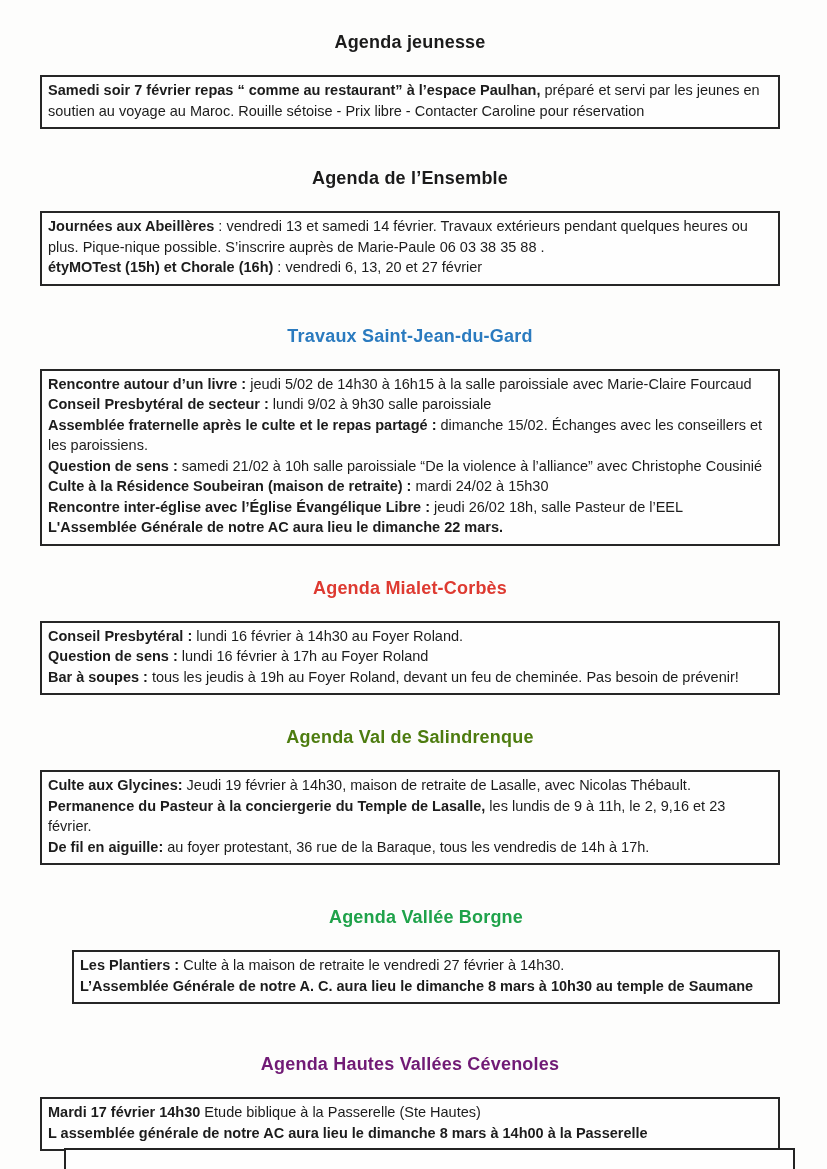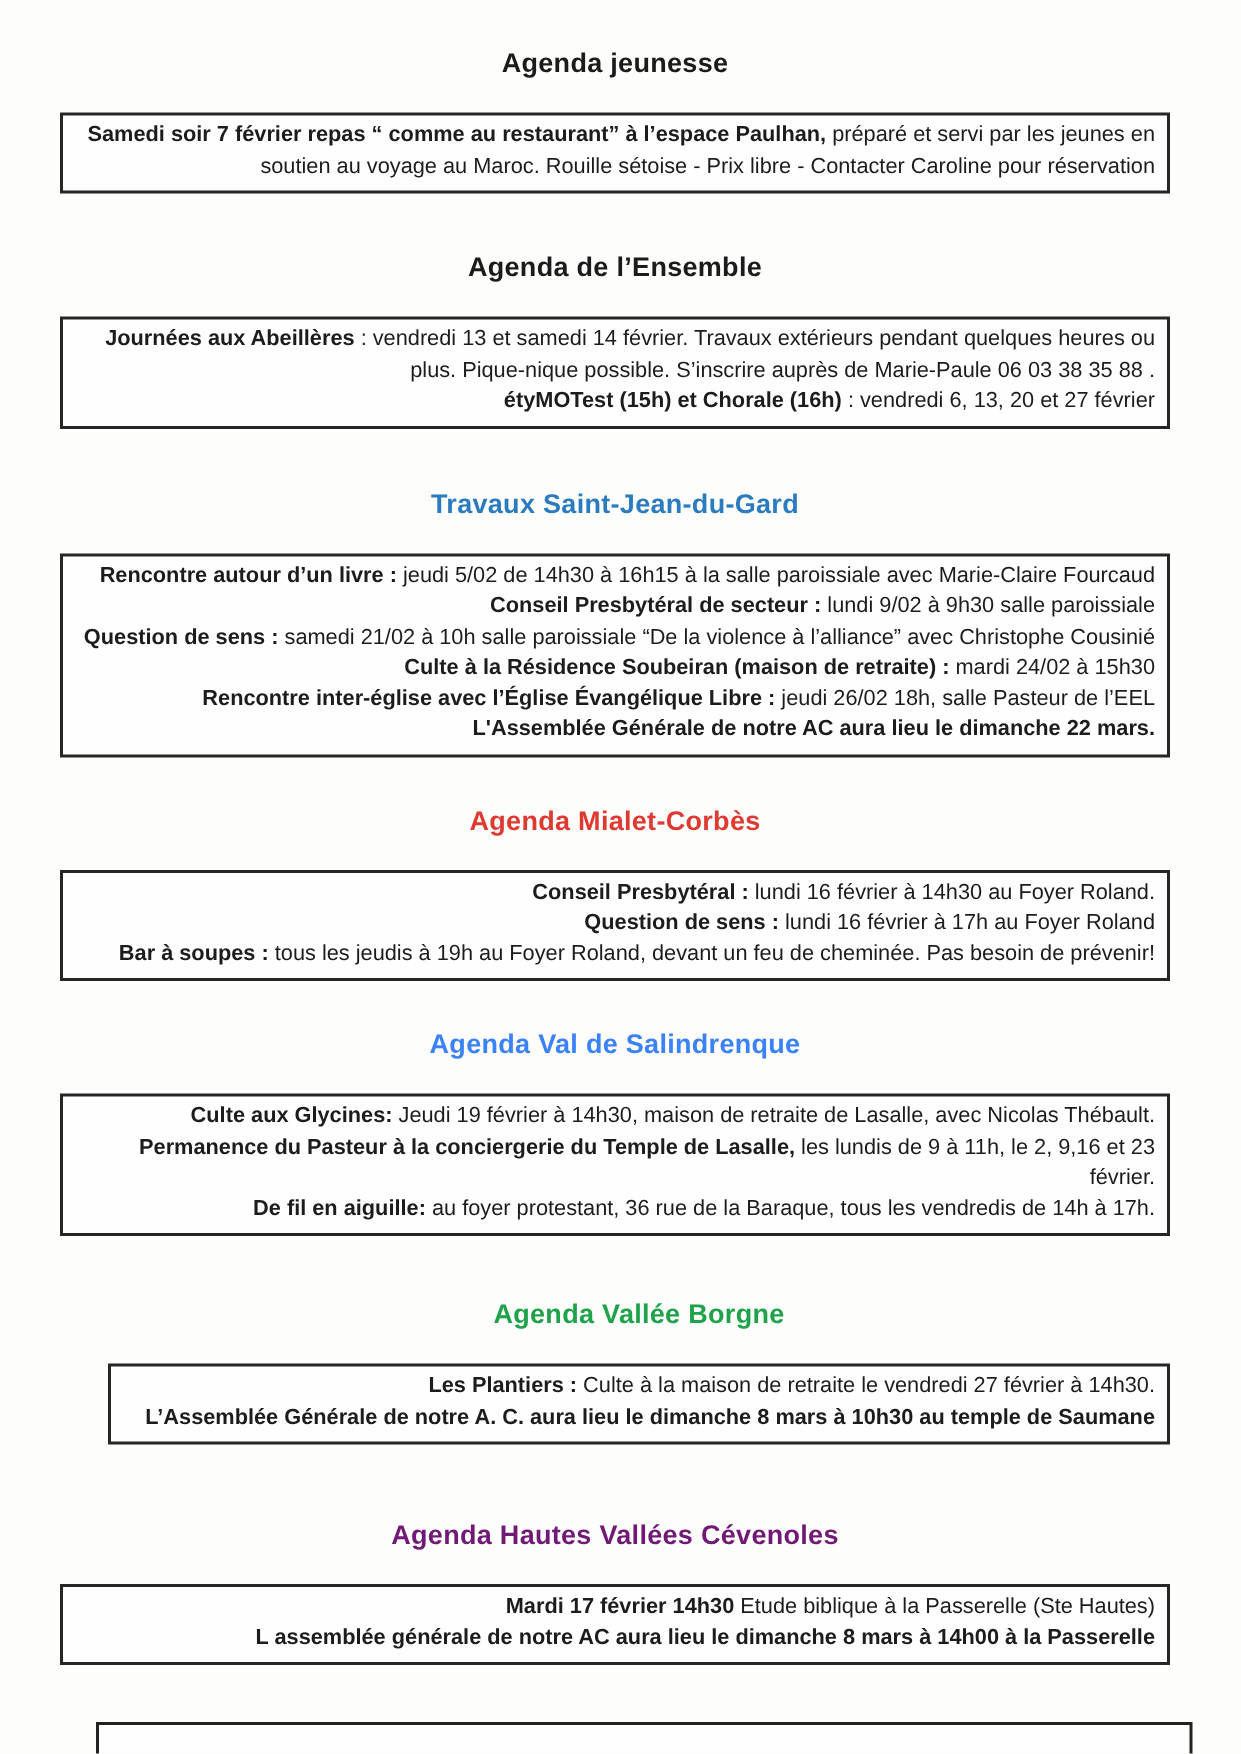--- a/index.html
+++ b/index.html
@@ -29,21 +29,20 @@
   }
   .box {
     border: 2px solid #262626;
     padding: 3px 8px 6px 6px;
     font-size: 14.5px;
     line-height: 20.5px;
     background: #fefefe;
   }
   .box p.line {
     margin: 0;
-    text-align: right;
   }
   .lead {
     font-weight: 700;
   }
   .s2 { margin-top: 16px; }
   .s3 { margin-top: 40px; }
   .s4 { margin-top: 32px; }
   .s5 { margin-top: 32px; }
   .s6 { margin-top: 42px; margin-left: 32px; }
   .s7 { margin-top: 50px; }
@@ -75,38 +74,39 @@
         <p class="line"><span class="lead">Journées aux Abeillères</span><span> : vendredi 13 et samedi 14 février. Travaux extérieurs pendant quelques heures ou plus. Pique-nique possible. S’inscrire auprès de Marie-Paule 06 03 38 35 88 .</span></p>
         <p class="line"><span class="lead">étyMOTest (15h) et Chorale (16h)</span><span> : vendredi 6, 13, 20 et 27 février</span></p>
       </div>
   </section>
 
   <section class="section s3">
     <h2 style="color: rgb(43, 123, 191);">Travaux Saint-Jean-du-Gard</h2>
     <div class="box">
         <p class="line"><span class="lead">Rencontre autour d’un livre :</span><span> jeudi 5/02 de 14h30 à 16h15 à la salle paroissiale avec Marie-Claire Fourcaud</span></p>
         <p class="line"><span class="lead">Conseil Presbytéral de secteur :</span><span> lundi 9/02 à 9h30 salle paroissiale</span></p>
+        <p class="line"><span class="lead">Assemblée fraternelle après le culte et le repas partagé :</span><span> dimanche 15/02. Échanges avec les conseillers et les paroissiens.</span></p>
         <p class="line"><span class="lead">Question de sens :</span><span> samedi 21/02 à 10h salle paroissiale “De la violence à l’alliance” avec Christophe Cousinié</span></p>
         <p class="line"><span class="lead">Culte à la Résidence Soubeiran (maison de retraite) :</span><span> mardi 24/02 à  15h30</span></p>
         <p class="line"><span class="lead">Rencontre inter-église avec l’Église Évangélique Libre :</span><span> jeudi 26/02 18h, salle Pasteur de l’EEL</span></p>
         <p class="line"><span class="lead">L'Assemblée Générale de notre AC aura lieu le dimanche 22 mars.</span></p>
       </div>
   </section>
 
   <section class="section s4">
     <h2 style="color: rgb(222, 58, 49);">Agenda Mialet-Corbès</h2>
     <div class="box">
         <p class="line"><span class="lead">Conseil Presbytéral :</span><span> lundi 16 février à 14h30 au Foyer Roland.</span></p>
         <p class="line"><span class="lead">Question de sens :</span><span> lundi 16 février à 17h au Foyer Roland</span></p>
         <p class="line"><span class="lead">Bar à soupes :</span><span>  tous les jeudis à 19h au Foyer Roland, devant un feu de cheminée. Pas besoin de prévenir!</span></p>
       </div>
   </section>
 
   <section class="section s5">
-    <h2 style="color: #3b82f6;">Agenda Val de Salindrenque</h2>
+    <h2 style="color: #4d7c0f;">Agenda Val de Salindrenque</h2>
     <div class="box">
         <p class="line"><span class="lead">Culte aux Glycines:</span><span> Jeudi 19 février à 14h30, maison de retraite de Lasalle, avec Nicolas Thébault.</span></p>
         <p class="line"><span class="lead">Permanence du Pasteur à la conciergerie du Temple de Lasalle,</span><span> les lundis de 9 à 11h, le 2, 9,16 et 23 février.</span></p>
         <p class="line"><span class="lead">De fil en aiguille:</span><span> au foyer protestant, 36 rue de la Baraque, tous les vendredis de 14h à 17h.</span></p>
       </div>
   </section>
 
   <section class="section s6">
     <h2 style="color: rgb(31, 162, 74);">Agenda Vallée Borgne</h2>
     <div class="box">

